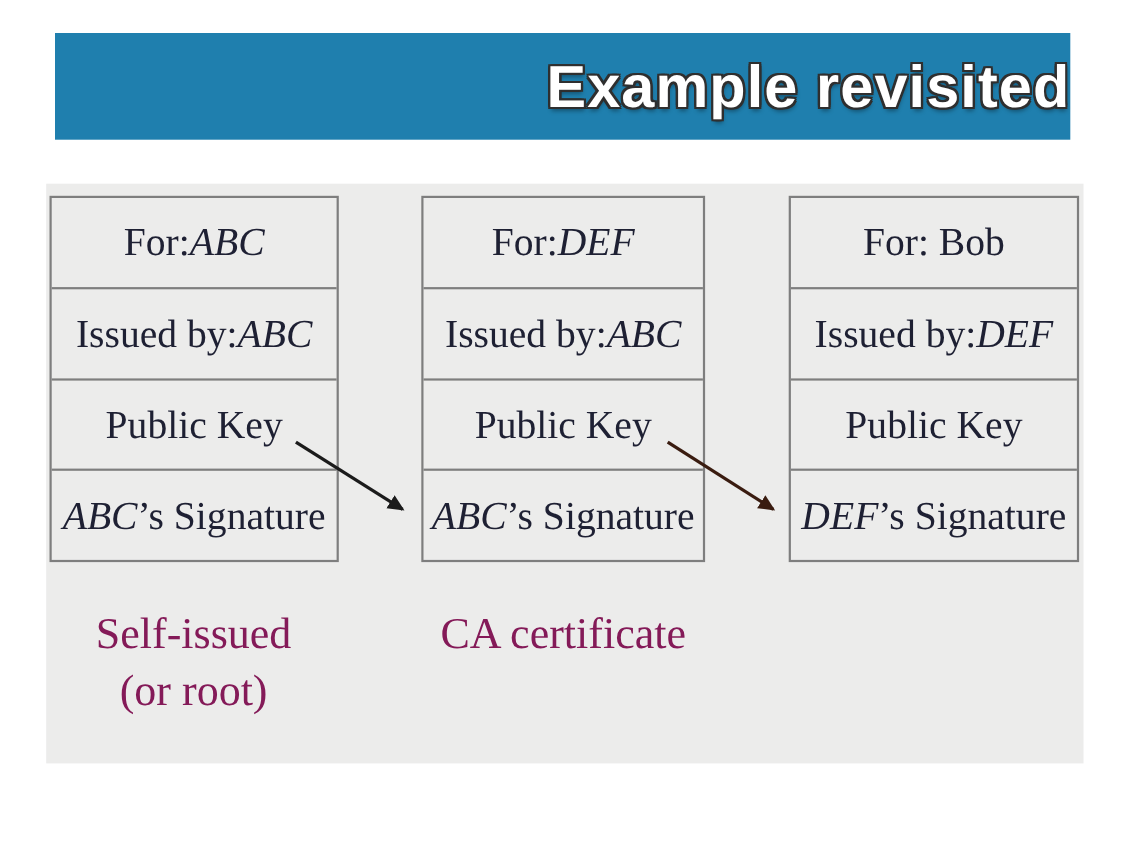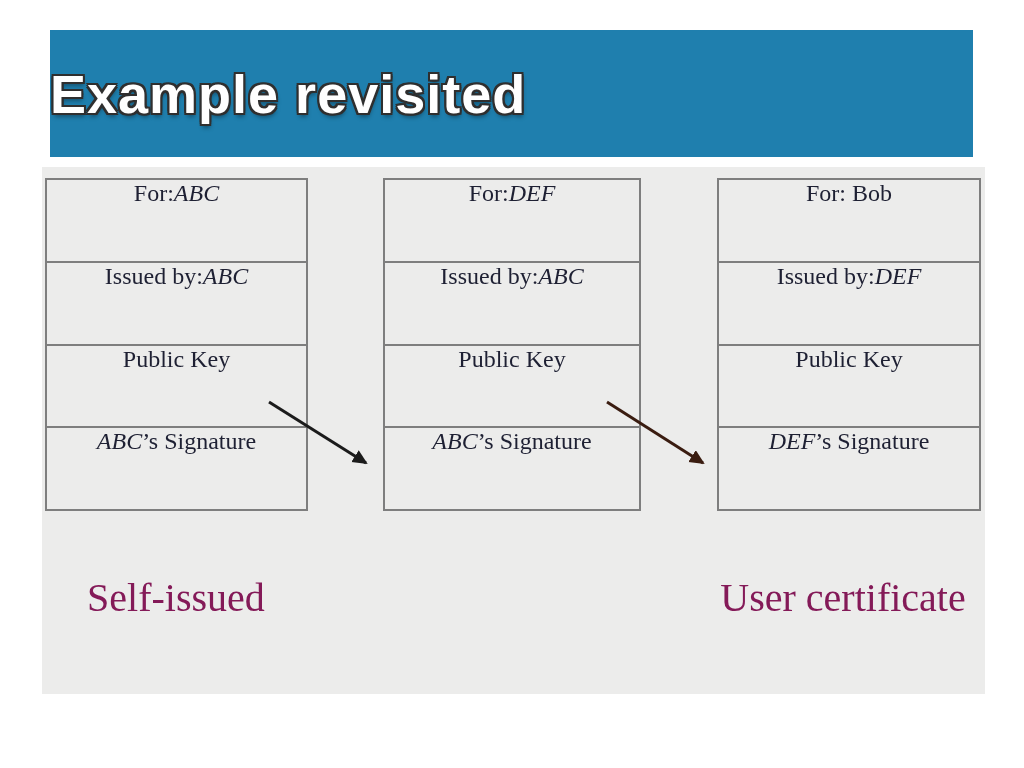--- a/index.html
+++ b/index.html
@@ -9,25 +9,25 @@
     height: 768px;
     background: #ffffff;
     overflow: hidden;
     font-family: "Liberation Serif", serif;
   }
 
   
   .header {
     position: absolute;
     left: 50px; top: 30px;
-    width: 923px; height: 127px;
+    width: 923px; height: 97px;
     background: var(--header-bg, #1f7fae);
     display: flex;
     align-items: center;
-    justify-content: flex-start;
+    justify-content: flex-end;
   }
   .title {
     font-family: "Liberation Sans", sans-serif;
     font-weight: 700;
     font-size: 54px;
     color: var(--title-text, #ffffff);
     letter-spacing: 1px;
     text-shadow:
       -2px -2px 0 var(--title-outline, #2f2f2f),
        0   -2px 0 var(--title-outline, #2f2f2f),
@@ -58,39 +58,39 @@
     display: flex;
     flex-direction: column;
   }
   .cert-box.root { left: 45px;  width: 263px; }
   .cert-box.ca   { left: 383px; width: 258px; }
   .cert-box.user { left: 717px; width: 264px; }
 
   .cert-row {
     flex: 1 1 0;
     display: flex;
+    align-items: center;
     justify-content: center;
     border-top: 2px solid var(--box-border, #7e7e7e);
-    font-size: 24px;
+    font-size: 36px;
     color: var(--box-text, #1e2033);
     white-space: nowrap;
   }
   .cert-row:first-child { border-top: none; }
   .cert-row .em { font-style: italic; }
 
   
   .cert-label {
     position: absolute;
     top: 550px;
     width: 300px;
     text-align: center;
     font-size: 40px;
     line-height: 52px;
     color: var(--label-text, #841a58);
-    margin-top: 22px;
   }
   .cert-label.root { left: 26px; }
   .cert-label.ca   { left: 362px; }
   .cert-label.user { left: 693px; }
 
   
   .arrows {
     position: absolute;
     left: 0; top: 0;
     width: 1024px; height: 768px;
@@ -172,23 +172,24 @@
     </div>
     <div class="cert-row">
       <span></span>
         <span class="em">DEF</span>
         <span>’s Signature</span>
     </div>
   </div>
 
   <div class="cert-label root">
     <div>Self-issued</div>
-  </div>
-  <div class="cert-label user">
-    <div>User certificate</div>
+    <div>(or root)</div>
+  </div>
+  <div class="cert-label ca">
+    <div>CA certificate</div>
   </div>
 
   <svg class="arrows" viewBox="0 0 1024 768" xmlns="http://www.w3.org/2000/svg">
     <defs>
       <marker id="head-black" markerUnits="userSpaceOnUse" markerWidth="18" markerHeight="16" refX="13" refY="7" orient="auto">
         <path d="M0,0 L15,7 L0,14 Z" style="fill: var(--arrow-root-to-ca, #1b1b1b)"></path>
       </marker>
       <marker id="head-brown" markerUnits="userSpaceOnUse" markerWidth="18" markerHeight="16" refX="13" refY="7" orient="auto">
         <path d="M0,0 L15,7 L0,14 Z" style="fill: var(--arrow-ca-to-user, #3a1c10)"></path>
       </marker>

